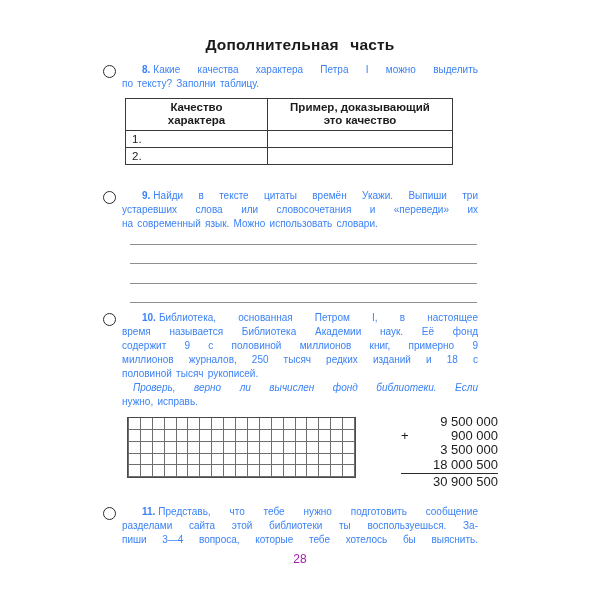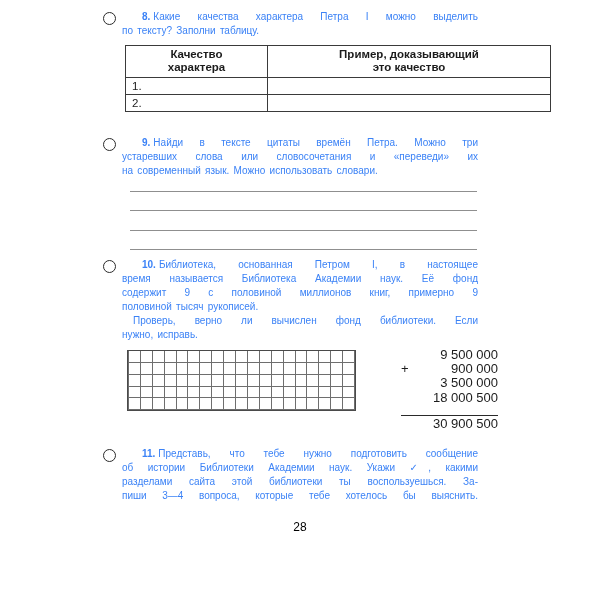--- a/index.html
+++ b/index.html
@@ -12,30 +12,30 @@
   .title {
     text-align:center; font-weight:bold; font-size:15.5px; line-height:16px;
     padding-top:37px; word-spacing:7px; letter-spacing:0.2px; color:#1a1a1a;
   }
   .content { margin-left:122px; width:356px; }
   .q { position:relative; font-size:10px; line-height:14px; color:#3b82f6; word-spacing:1.5px; }
   .ln { min-height:14px; }
   .just { text-align:justify; text-align-last:justify; }
   .left { text-align:left; text-align-last:left; }
   .ind  { text-indent:20px; }
-  .ind2 { text-indent:11px; }
+  .ind2 { text-indent:11px;font-style:italic; }
   .qnum { font-weight:bold; margin-right:3px; }
   .marker {
     position:absolute; left:-19px; top:1.5px; width:11px; height:11px;
     border:1.4px solid #2b2b2b; border-radius:50%; background:#fff;
   }
   .q8 { margin-top:10px; }
   .qtable {
     border-collapse:collapse; table-layout:fixed;
-    margin:7px 0 0 3px; width:426px;
+    margin:7px 0 0 3px; width:328px;
   }
   .qtable th, .qtable td { border:1px solid #3a3a3a; }
   .qtable th {
     font-size:11.5px; line-height:13px; font-weight:bold;
     text-align:center; vertical-align:middle; padding:2px 0 3px 0; color:#1c1c1c;
   }
   .hline { display:block; }
   .col1 { width:141px; }
   .qtable td { height:16px; font-size:11.5px; padding:0 0 0 6px; vertical-align:middle; color:#1c1c1c; }
   .q9 { margin-top:24px; }
@@ -48,29 +48,30 @@
   }
   .grid {
     width:227px; height:59px; border:1px solid #4a4a4a; box-sizing:content-box;
     background-image:
       repeating-linear-gradient(90deg, #6e6e6e 0, #6e6e6e 1px, transparent 1px, transparent 11.9px),
       repeating-linear-gradient(0deg,  #6e6e6e 0, #6e6e6e 1px, transparent 1px, transparent 11.7px);
   }
   .sum { width:97px; font-size:13px; line-height:14.2px; color:#1c1c1c; margin-top:-2px; }
   .srow { text-align:right; white-space:nowrap; }
   .srow.op { display:flex; justify-content:space-between; }
-  .underlined { border-bottom:1.4px solid #2a2a2a; padding-bottom:10px; margin-bottom:1px; }
+  .underlined { border-bottom:1.4px solid #2a2a2a; padding-bottom:1px; margin-bottom:1px; }
   .q11 { margin-top:10px; }
-  .pagenum { text-align:center; font-size:12px; margin-top:17px; color:#000000; }
+  .pagenum { text-align:center; font-size:12px; margin-top:5px; color:#a21caf; }
 </style>
 </head>
 <body>
 
 <div class="page">
 
+  <div class="title">Дополнительная часть</div>
 
   <div class="content">
 
     <div class="q q8">
       <span class="marker"></span>
       <div class="ln just ind"><span class="qnum">8.</span><span>Какие качества характера Петра I можно выделить</span></div>
       <div class="ln left">по тексту? Заполни таблицу.</div>
     </div>
 
     <table class="qtable">
@@ -91,37 +92,38 @@
       </tr>
       <tr>
         <td>2.</td>
         <td></td>
       </tr>
     </tbody>
       </table>
 
     <div class="q q9">
       <span class="marker"></span>
-      <div class="ln just ind"><span class="qnum">9.</span><span>Найди в тексте цитаты времён Петра. Можно три</span></div>
+      <div class="ln just ind"><span class="qnum">9.</span><span>Найди в тексте цитаты времён Укажи. Выпиши три</span></div>
       <div class="ln just">устаревших слова или словосочетания и «переведи» их</div>
       <div class="ln left">на современный язык. Можно использовать словари.</div>
     </div>
 
     <div class="wlines">
       <div class="wline"></div>
       <div class="wline"></div>
       <div class="wline"></div>
       <div class="wline"></div>
     </div>
 
     <div class="q q10">
       <span class="marker"></span>
       <div class="ln just ind"><span class="qnum">10.</span><span>Библиотека, основанная Петром I, в настоящее</span></div>
       <div class="ln just">время называется Библиотека Академии наук. Её фонд</div>
       <div class="ln just">содержит 9 с половиной миллионов книг, примерно 9</div>
+      <div class="ln just">миллионов журналов, 250 тысяч редких изданий и 18 с</div>
       <div class="ln left">половиной тысяч рукописей.</div>
       <div class="ln just ind2">Проверь, верно ли вычислен фонд библиотеки. Если</div>
       <div class="ln left">нужно, исправь.</div>
     </div>
 
     <div class="calc-row">
       <div class="grid"></div>
       <div class="sum">
         <div class="srow">9 500 000</div>
         <div class="srow op">
@@ -130,21 +132,20 @@
         </div>
         <div class="srow">3 500 000</div>
         <div class="srow underlined">18 000 500</div>
         <div class="srow">30 900 500</div>
       </div>
     </div>
 
     <div class="q q11">
       <span class="marker"></span>
       <div class="ln just ind"><span class="qnum">11.</span><span>Представь, что тебе нужно подготовить сообщение</span></div>
-      <div class="ln just">об истории Библиотеки Академии наук. Укажи ✓, какими</div>
       <div class="ln just">разделами сайта этой библиотеки ты воспользуешься. За-</div>
       <div class="ln just">пиши 3—4 вопроса, которые тебе хотелось бы выяснить.</div>
     </div>
 
     <div class="pagenum">28</div>
 
   </div>
 </div>
 
 </body></html>

